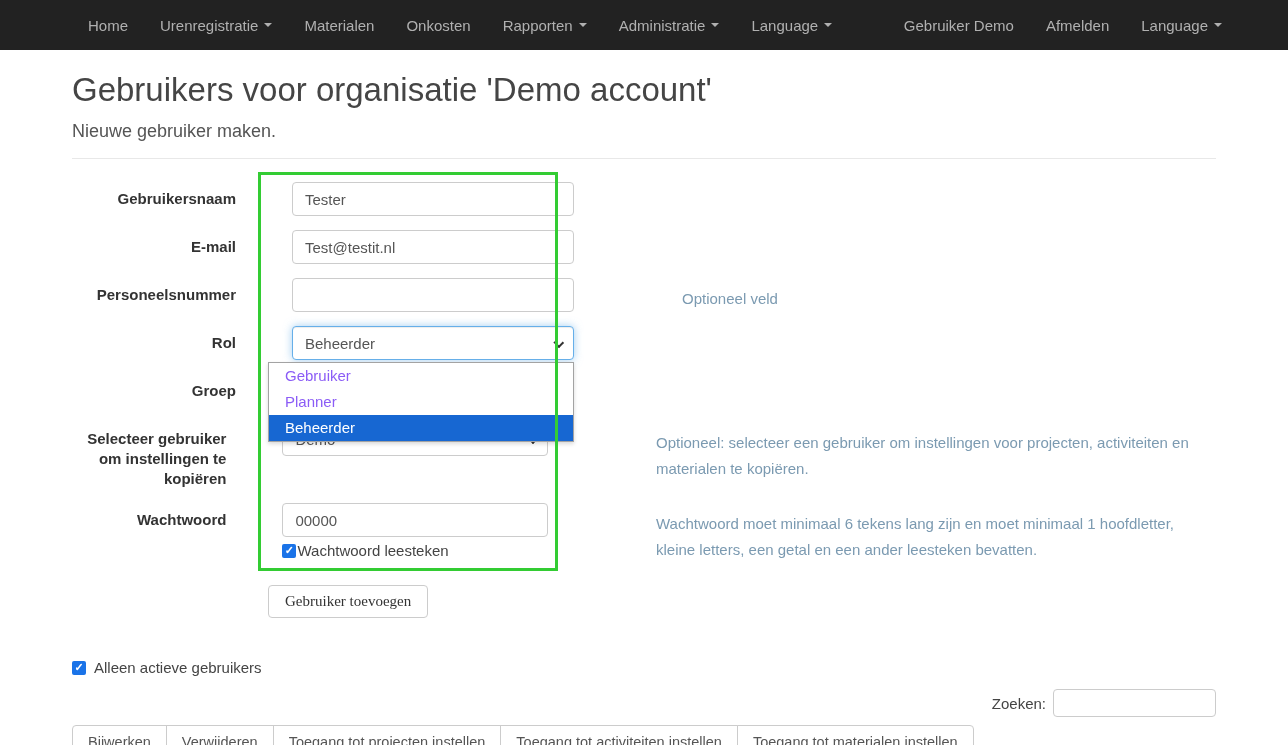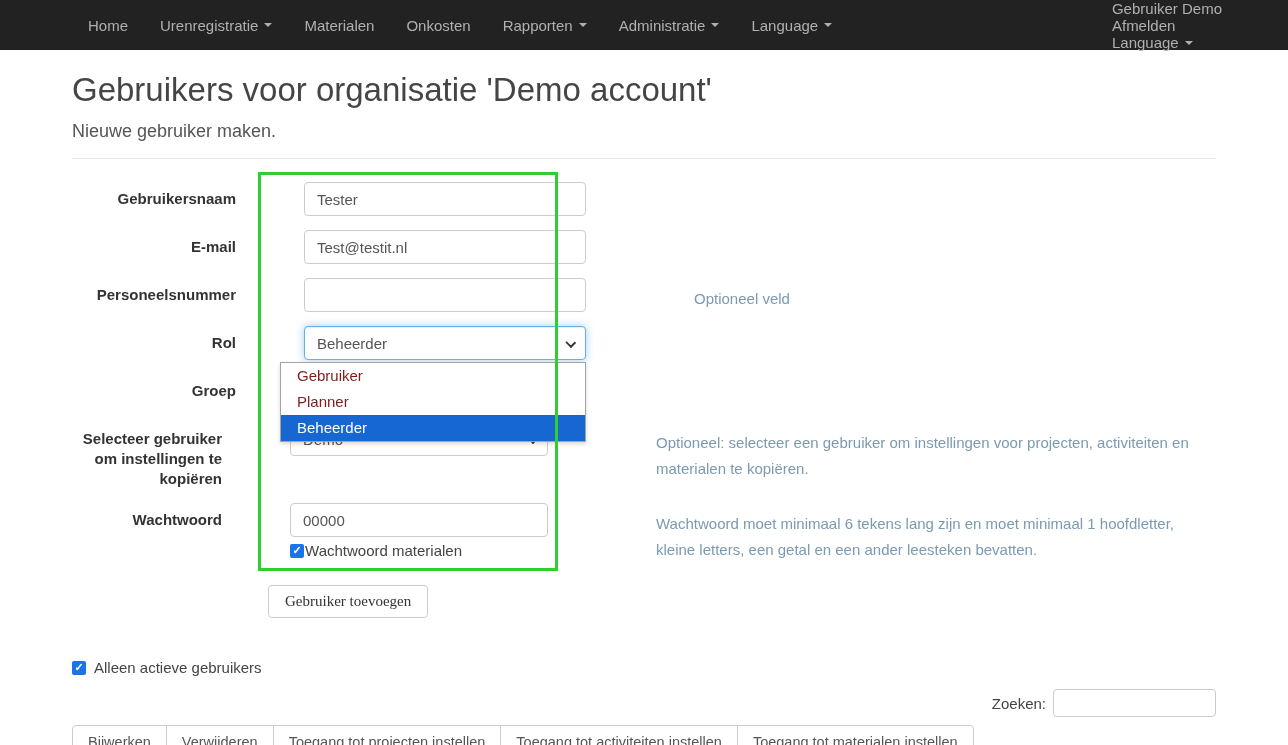--- a/index.html
+++ b/index.html
@@ -11,21 +11,21 @@
     color: #333;
   }
 
   
   .navbar {
     height: 50px; background: #222222;
     display: flex; align-items: stretch;
     padding-left: 72px; padding-right: 50px;
   }
   .nav-left, .nav-right { display: flex; align-items: stretch; }
-  .nav-right { margin-left: auto; flex-direction: column; }
+  .nav-right { margin-left: auto; }
   .nav-item {
     display: flex; align-items: center;
     padding: 0 16px; color: #b0b0b0; font-size: 15px;
     text-decoration: none; cursor: pointer; white-space: nowrap;
   }
   .caret {
     display: inline-block; margin-left: 6px;
     width: 0; height: 0;
     border-left: 4px solid transparent; border-right: 4px solid transparent;
     border-top: 4px solid #b0b0b0;
@@ -45,21 +45,21 @@
   .green-box {
     position: absolute; left: 186px; top: 13px;
     width: 300px; height: 399px;
     border: 3px solid #33cc33; z-index: 40; pointer-events: none;
   }
   .form-row { display: flex; align-items: flex-start; margin-bottom: 14px; }
   .lbl {
     width: 164px; text-align: right; padding-top: 7px;
     font-weight: bold; font-size: 15px; color: #333; line-height: 20px;
   }
-  .ctrl { margin-left: 44px; width: 306px; position: relative; padding-left: 24px; }
+  .ctrl { margin-left: 32px; width: 306px; position: relative; padding-left: 24px; }
   .txt-input {
     width: 100%; height: 34px; padding: 6px 12px;
     font-size: 15px; color: #555; font-family: "Liberation Sans", sans-serif;
     border: 1px solid #cccccc; border-radius: 4px; background: #fff;
     outline: none;
   }
   .sel {
     width: 100%; height: 34px; padding: 6px 26px 6px 12px;
     font-size: 15px; color: #555; background: #fff;
     border: 1px solid #cccccc; border-radius: 4px;
@@ -75,21 +75,21 @@
     border-right: 2px solid #333; border-bottom: 2px solid #333;
     transform: rotate(45deg) scale(1,0.9); transform-origin: 60% 60%;
   }
   .dropdown {
     position: absolute; left: 0; right: 0; top: 36px;
     background: #fff; border: 1px solid #a3a3a3;
     box-shadow: 0 2px 4px rgba(0,0,0,.15); z-index: 30;
   }
   .opt {
     height: 26px; line-height: 26px; padding: 0 12px 0 16px;
-    font-size: 15px; color: #7f1d1d; cursor: default; white-space: nowrap;
+    font-size: 15px; color: #8b5cf6; cursor: default; white-space: nowrap;
   }
   .opt.selected { background: #1767d2; color: #ffffff; }
   .help {
     margin-left: 108px; padding-top: 8px;
     font-size: 15px; color: #7b9ab1; line-height: 26px; max-width: 560px;
   }
   .checkline { display: flex; align-items: center; margin-top: 5px; }
   .cb {
     width: 14px; height: 14px; border-radius: 2px; flex: 0 0 14px;
     background: #1a73e8; color: #fff; display: inline-flex;
@@ -241,21 +241,21 @@
     </div>
 
     <div class="form-row">
       <label class="lbl">Wachtwoord</label>
       <div class="ctrl">
         <input class="txt-input" value="00000" style="">
         <div class="checkline">
           <span class="cb">
               <span class="tick">✓</span>
             </span>
-          <span class="cb-label">Wachtwoord materialen</span>
+          <span class="cb-label">Wachtwoord leesteken</span>
         </div>
       </div>
       <div class="help">Wachtwoord moet minimaal 6 tekens lang zijn en moet minimaal 1 hoofdletter, kleine letters, een getal en een ander leesteken bevatten.</div>
     </div>
   </div>
 
   <button class="submit-btn">Gebruiker toevoegen</button>
 
   
   <div class="filter-row">

